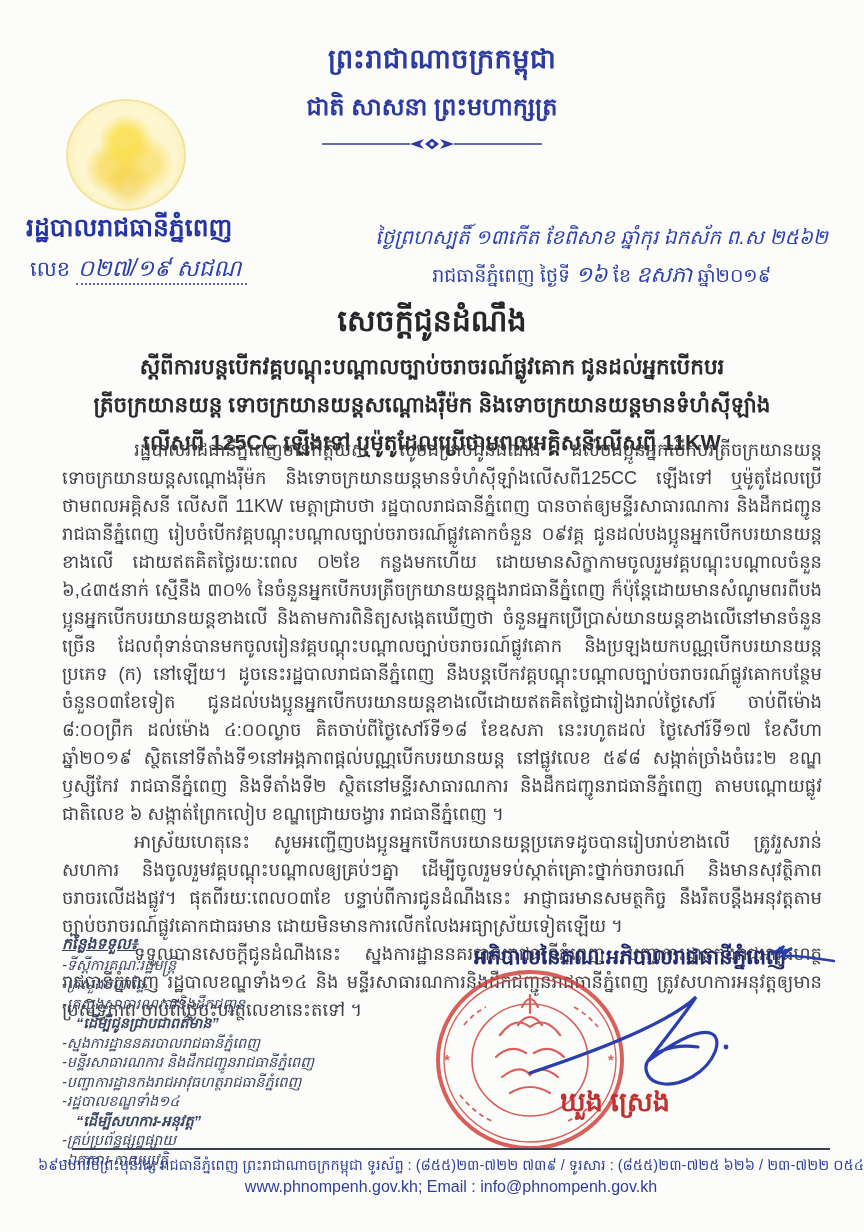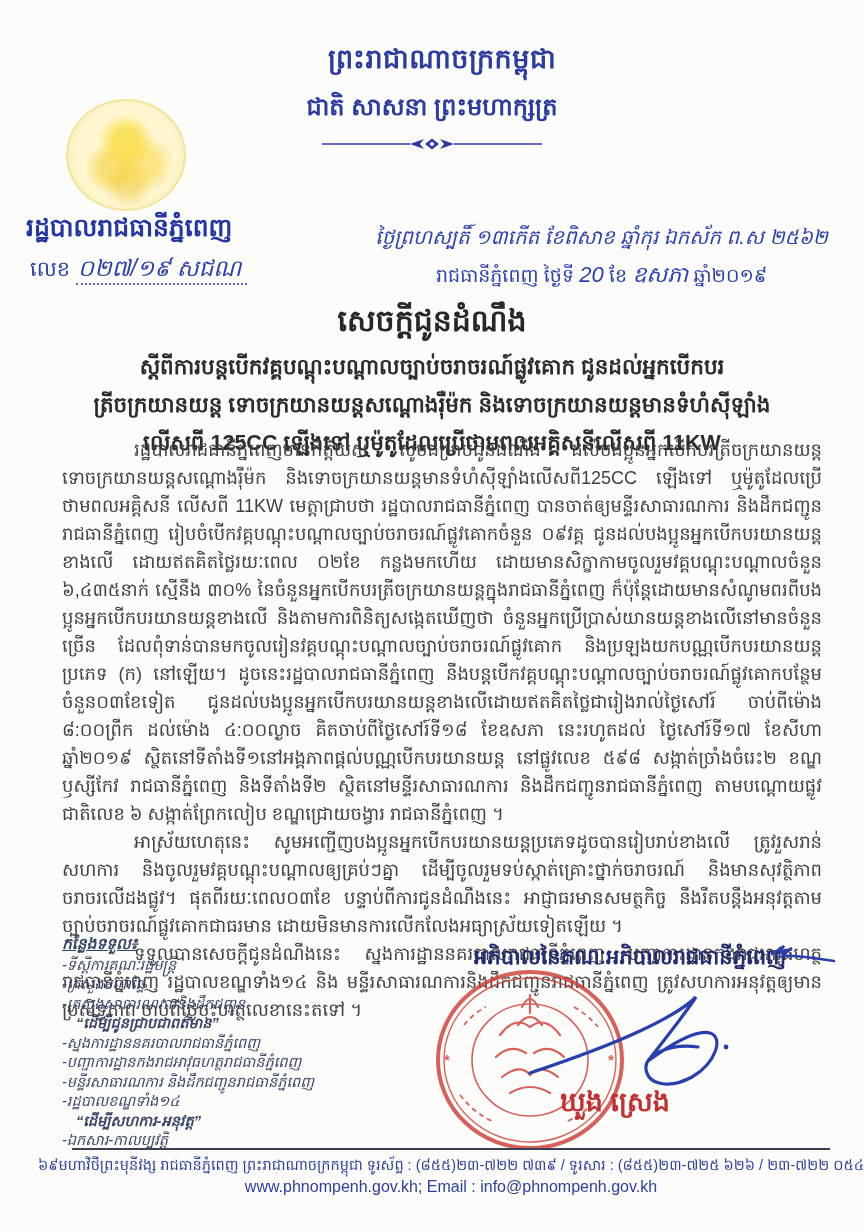--- a/index.html
+++ b/index.html
@@ -77,21 +77,21 @@
   <div class="admin-name">រដ្ឋបាលរាជធានីភ្នំពេញ</div>
   <div class="ref-line">
     <span class="ref-label">លេខ</span>
     <span class="ref-value">០២៧/១៩ សជណ</span>
   </div>
 
   <div class="date-block">
     <div class="date-l1">ថ្ងៃព្រហស្បតិ៍ ១៣កើត ខែពិសាខ ឆ្នាំកុរ ឯកស័ក ព.ស ២៥៦២</div>
     <div class="date-l2">
       <span>រាជធានីភ្នំពេញ ថ្ងៃទី</span>
-      <span class="hand">20</span>
+      <span class="hand">១៦</span>
       <span>ខែ</span>
       <span class="hand">ឧសភា</span>
       <span>ឆ្នាំ២០១៩</span>
     </div>
   </div>
 
   <div class="doc-title">សេចក្តីជូនដំណឹង</div>
   <div class="doc-subtitle">
     <div>ស្តីពីការបន្តបើកវគ្គបណ្តុះបណ្តាលច្បាប់ចរាចរណ៍ផ្លូវគោក ជូនដល់អ្នកបើកបរ</div>
     <div>ត្រីចក្រយានយន្ត ទោចក្រយានយន្តសណ្តោងរ៉ឺម៉ក និងទោចក្រយានយន្តមានទំហំស៊ីឡាំង</div>
@@ -104,24 +104,25 @@
     <p>ទទួលបានសេចក្តីជូនដំណឹងនេះ ស្នងការដ្ឋាននគរបាលរាជធានីភ្នំពេញ បញ្ជាការដ្ឋានកងរាជអាវុធហត្ថរាជធានីភ្នំពេញ រដ្ឋបាលខណ្ឌទាំង១៤ និង មន្ទីរសាធារណការនិងដឹកជញ្ជូនរាជធានីភ្នំពេញ ត្រូវសហការអនុវត្តឲ្យមានប្រសិទ្ធភាព ចាប់ពីថ្ងៃចុះហត្ថលេខានេះតទៅ ។</p>
   </div>
 
   <div class="cc">
     <div class="cc-header">កន្លែងទទួល៖</div>
     <div>-ទីស្តីការគណៈរដ្ឋមន្ត្រី</div>
     <div>-ក្រសួងមហាផ្ទៃ</div>
     <div>-ក្រសួងសាធារណការនិងដឹកជញ្ជូន</div>
     <div class="cc-indent">“ដើម្បីជូនជ្រាបជាពត៌មាន”</div>
     <div>-ស្នងការដ្ឋាននគរបាលរាជធានីភ្នំពេញ</div>
+    <div>-មន្ទីរសាធារណការ និងដឹកជញ្ជូនរាជធានីភ្នំពេញ</div>
     <div>-បញ្ជាការដ្ឋានកងរាជអាវុធហត្ថរាជធានីភ្នំពេញ</div>
-    <div>-មន្ទីរសាធារណការ និងដឹកជញ្ជូនរាជធានីភ្នំពេញ</div>
     <div>-រដ្ឋបាលខណ្ឌទាំង១៤</div>
     <div class="cc-indent">“ដើម្បីសហការ-អនុវត្ត”</div>
+    <div>-គ្រប់ប្រព័ន្ធផ្សព្វផ្សាយ</div>
     <div>-ឯកសារ-កាលប្បវត្តិ</div>
   </div>
 
   <div class="sig-title">អភិបាលនៃគណៈអភិបាលរាជធានីភ្នំពេញ</div>
   <div class="sig-tick">
     <svg width="70" height="26" viewBox="0 0 70 26">
       <path d="M4 14 L16 6 L12 13 L24 8 L14 16 C20 15 40 17 66 21" fill="none" stroke="#2a3fae" stroke-width="2.4" stroke-linecap="round"></path>
     </svg>
   </div>
 

